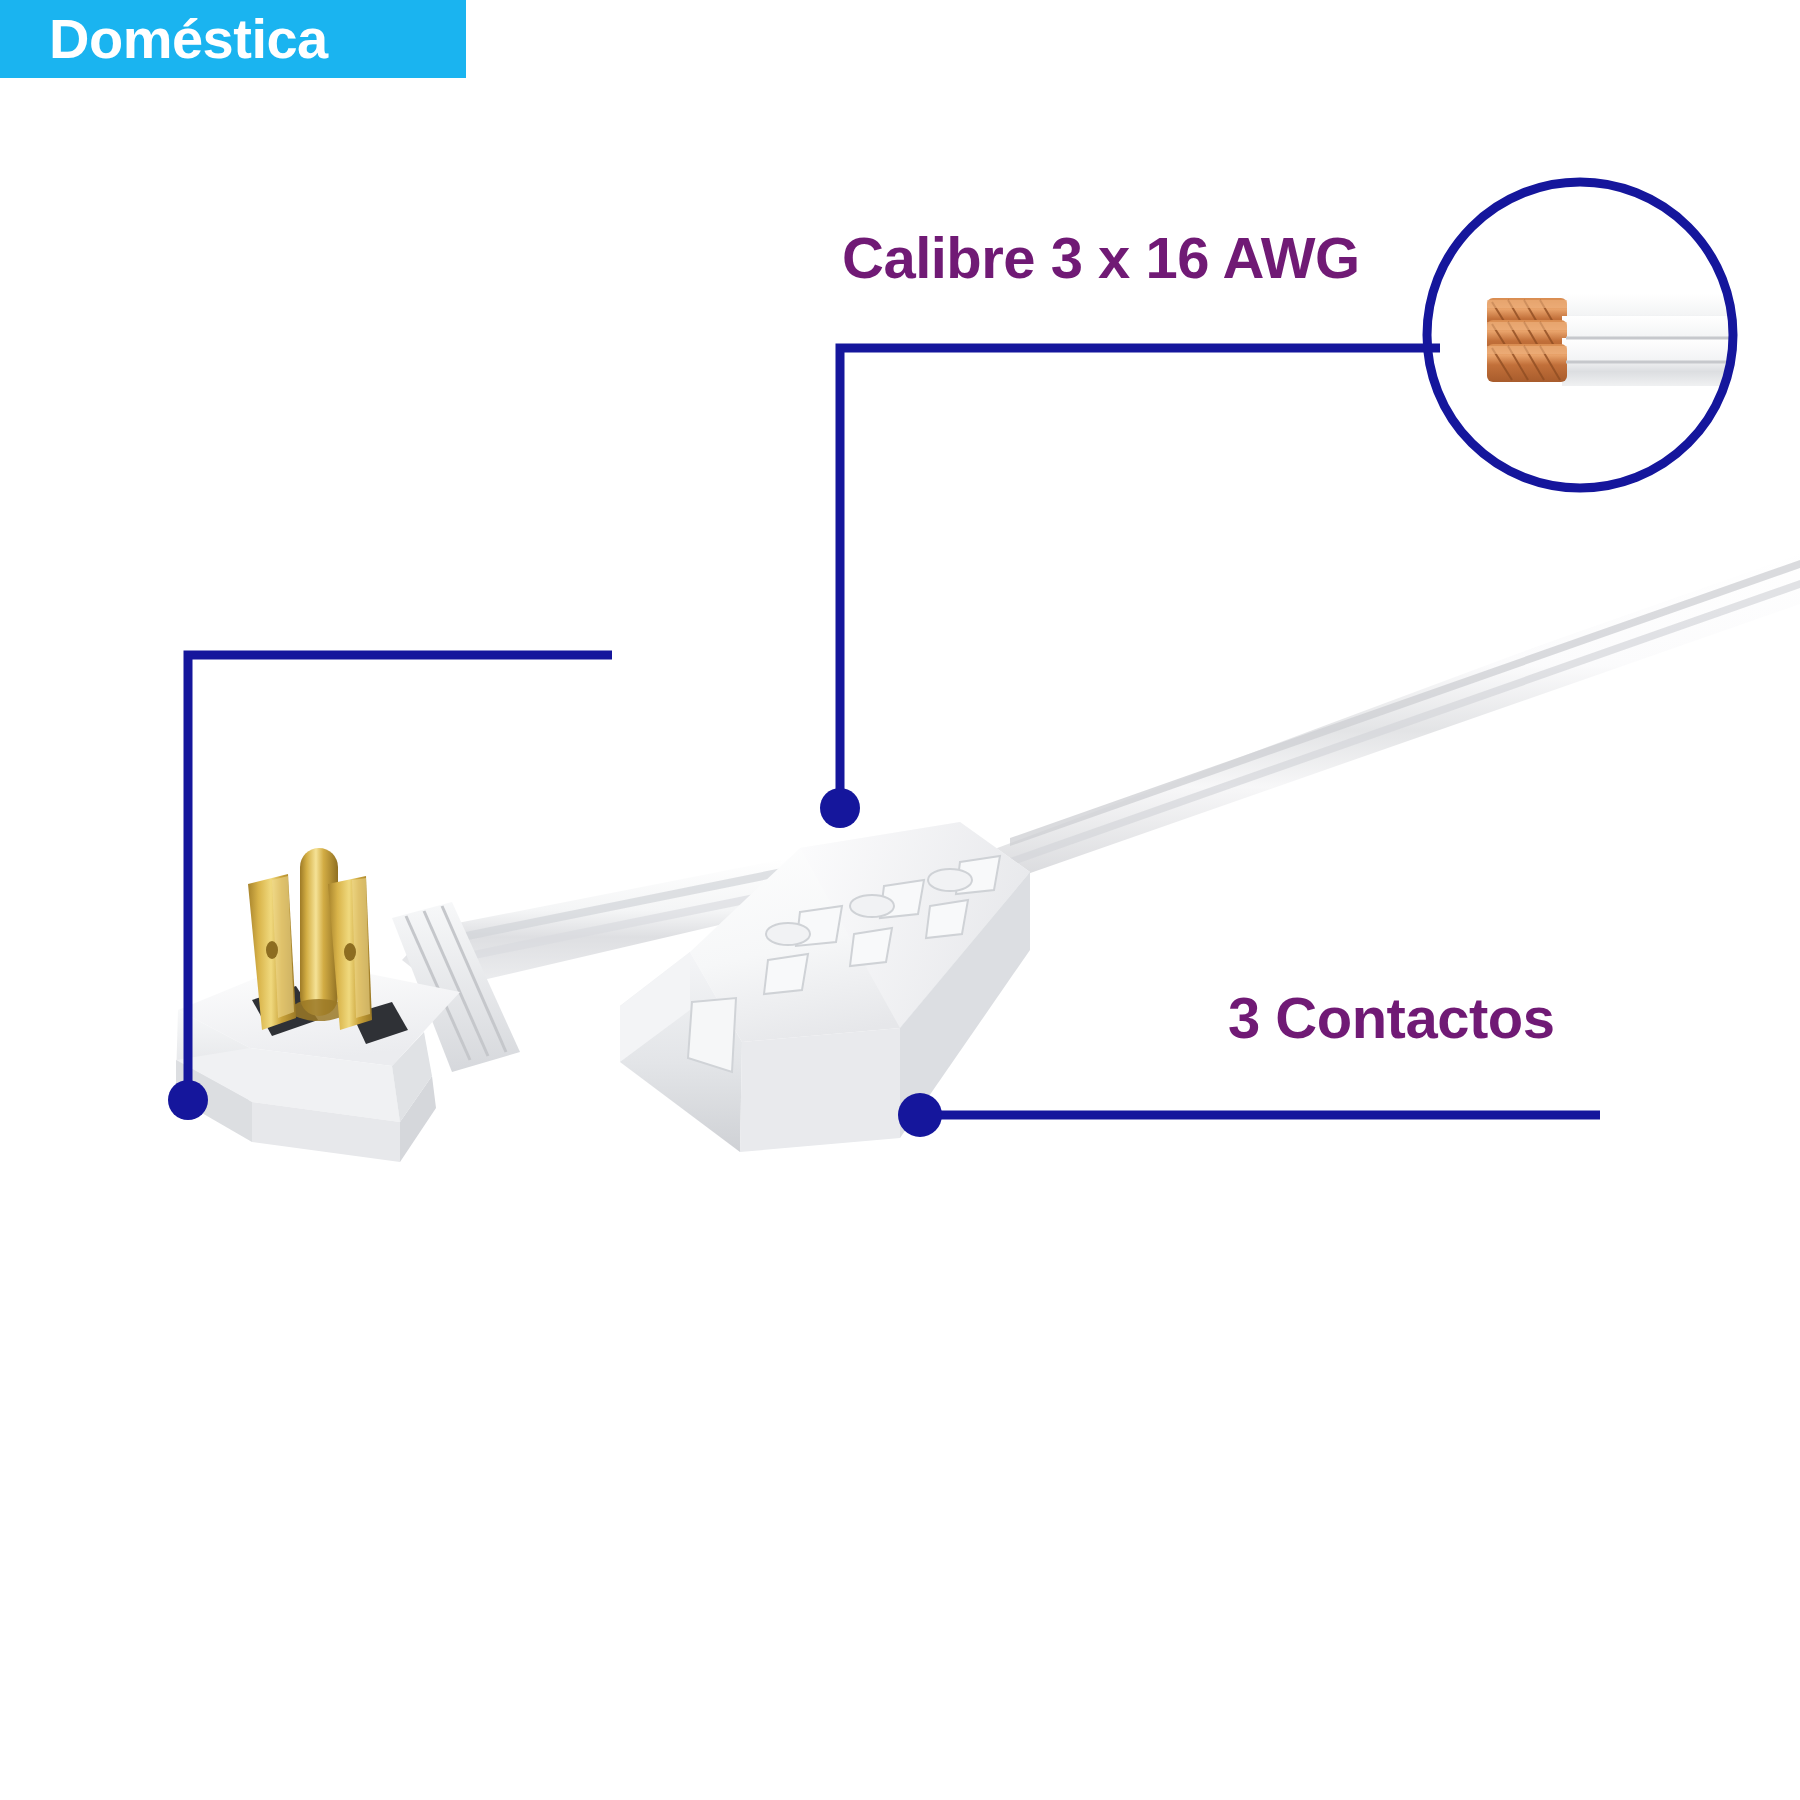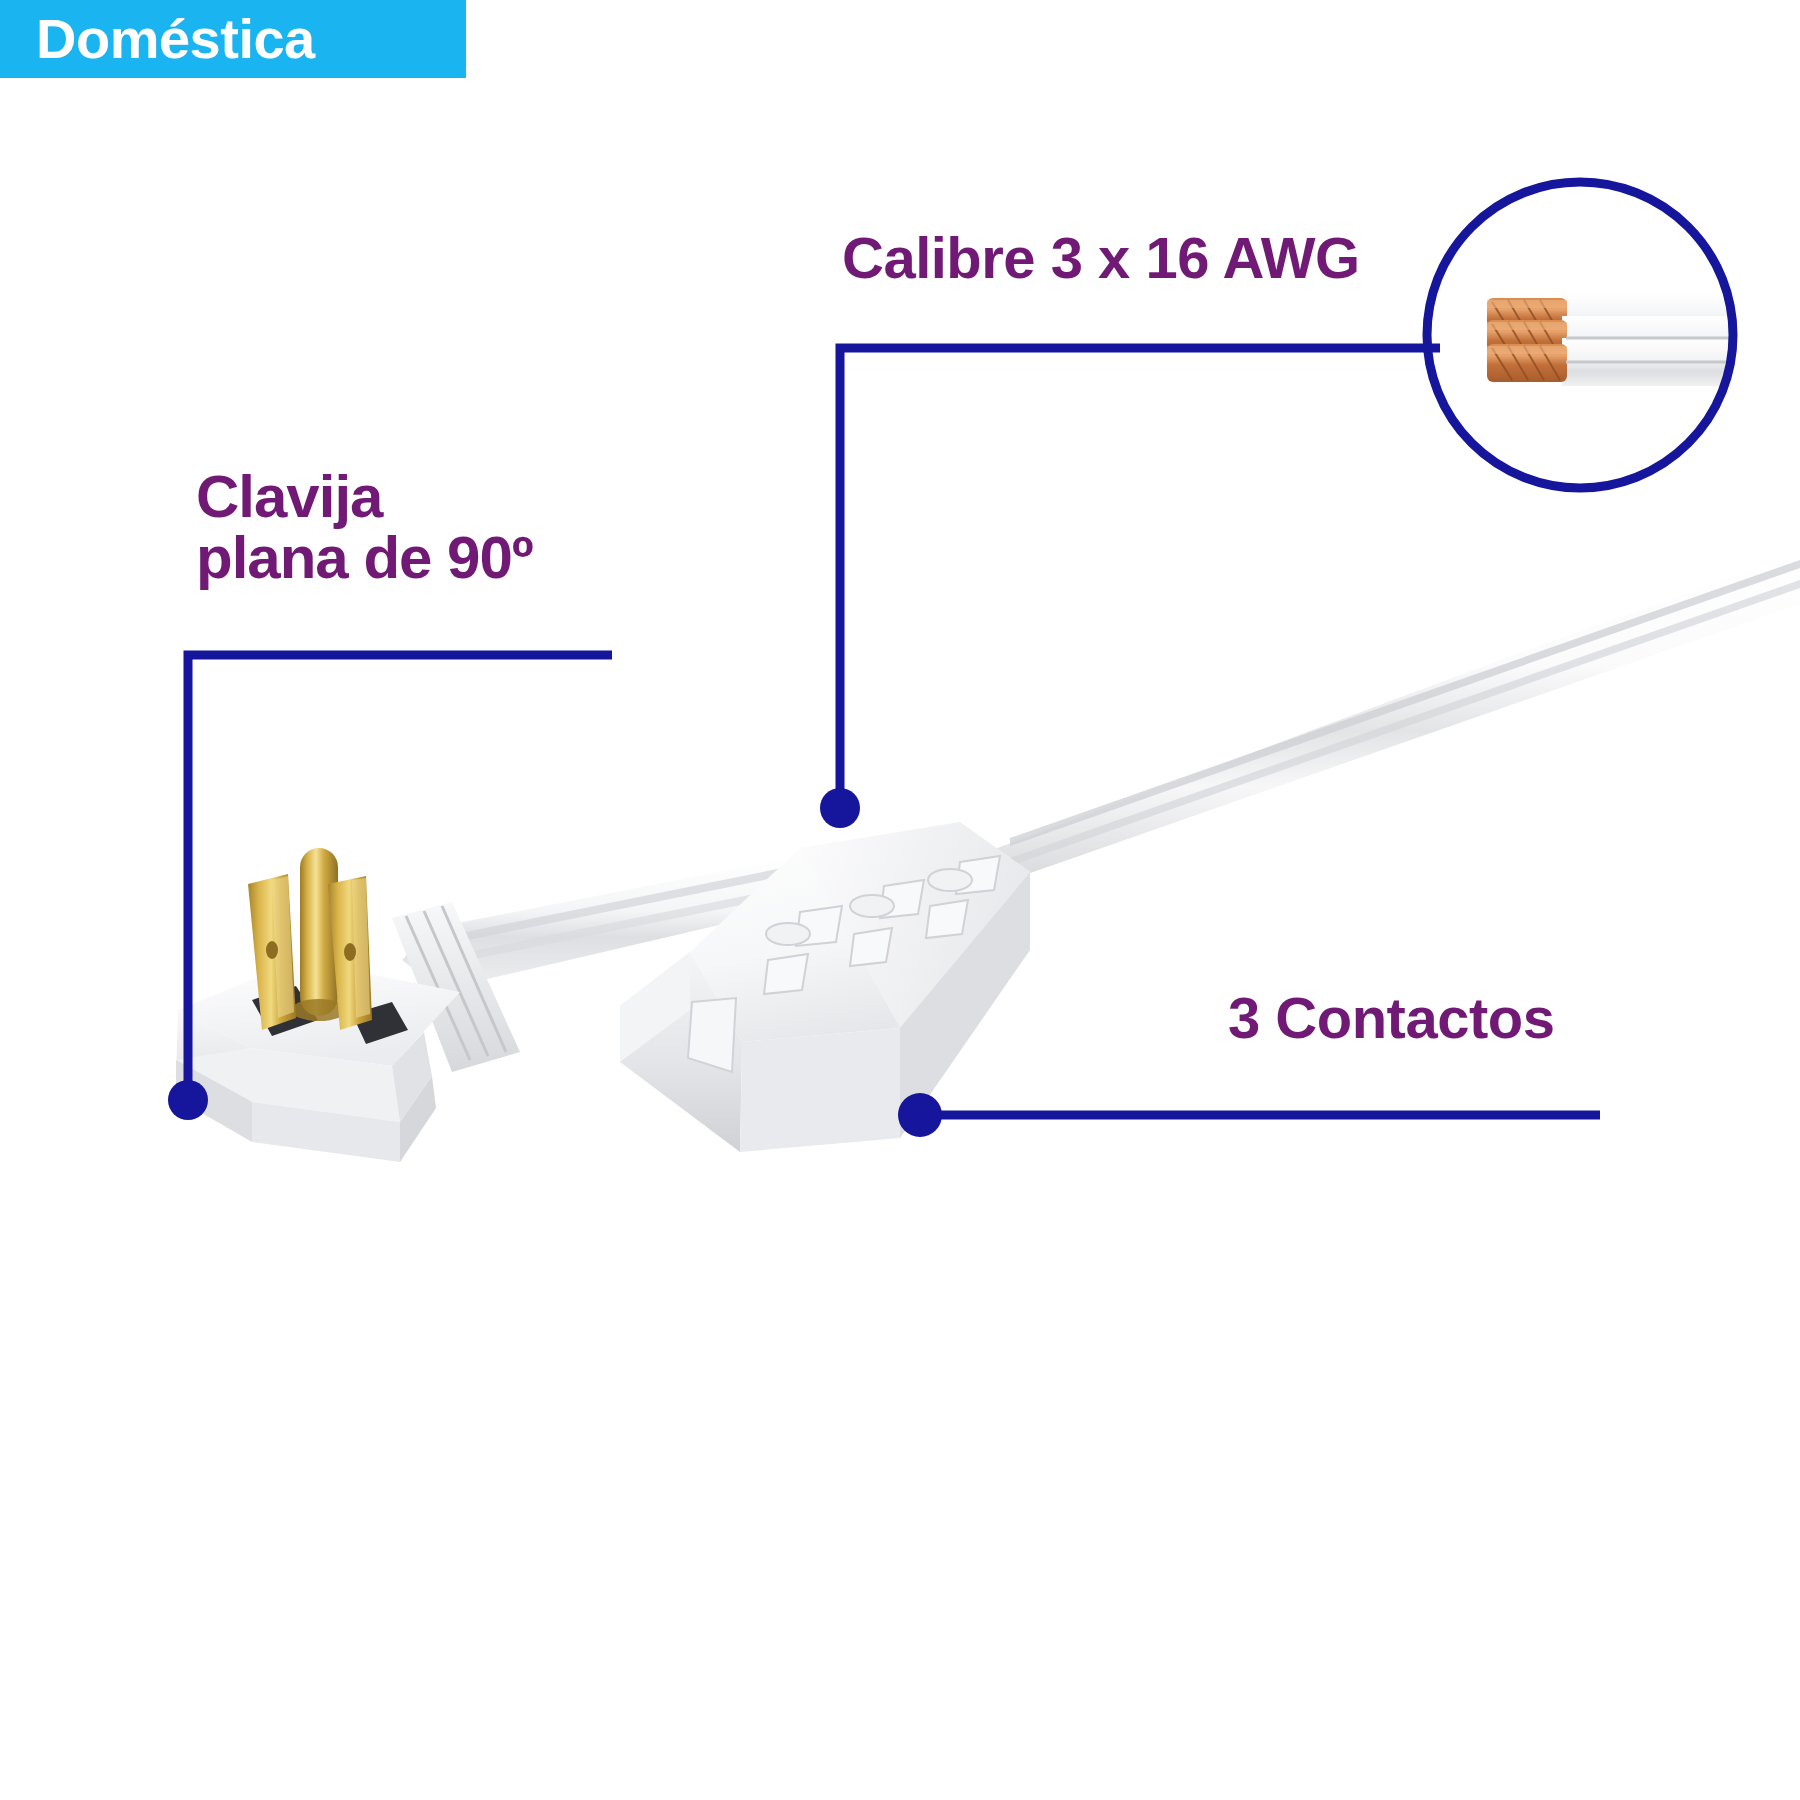--- a/index.html
+++ b/index.html
@@ -25,21 +25,21 @@
     height: 78px;
     background: #1AB4F0;
     display: flex;
     align-items: center;
   }
   #badge-text {
     color: #ffffff;
     font-size: 56px;
     font-weight: bold;
     letter-spacing: -0.5px;
-    padding-left: 36px;
+    padding-left: 49px;
     line-height: 1;
   }
 
   
   .callout-label {
     position: absolute;
     color: #701a75;
     font-weight: bold;
     line-height: 1.02;
     white-space: pre-line;
@@ -74,22 +74,20 @@
 </style>
 </head>
 <body>
 
 <div id="stage">
 
   <div id="badge">
     <span id="badge-text">Doméstica</span>
   </div>
 
-  <div class="callout-label" id="label-clavija">Clavija
-plana de 90º</div>
 
   <div class="callout-label" id="label-calibre">Calibre 3 x 16 AWG</div>
 
   <div class="callout-label" id="label-contactos">3 Contactos</div>
 
   <svg id="vector" viewBox="0 0 1800 1800" xmlns="http://www.w3.org/2000/svg">
     <defs>
 
       <linearGradient id="cordGrad" x1="0" y1="0" x2="0" y2="1">
         <stop offset="0%" stop-color="#ffffff"></stop>

